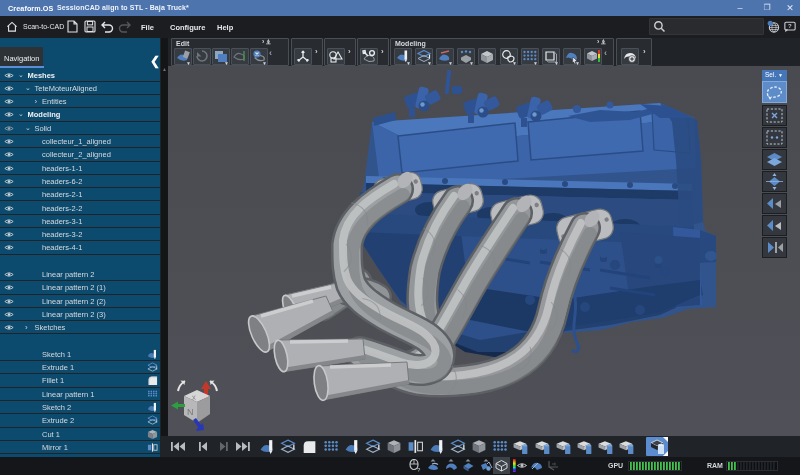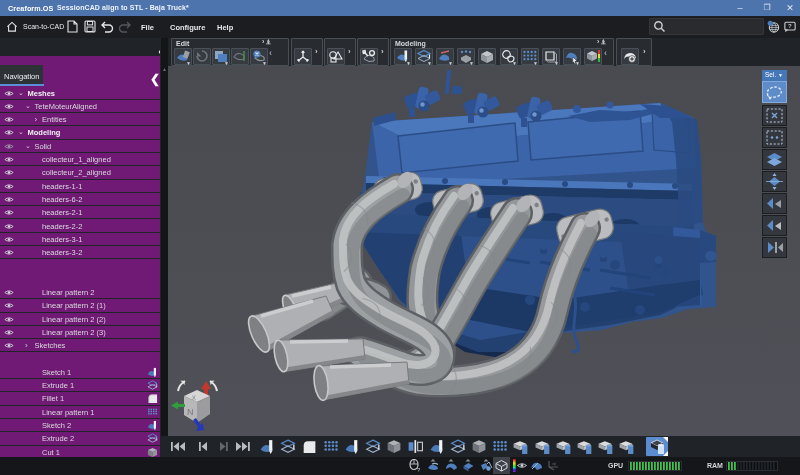--- a/index.html
+++ b/index.html
@@ -20,21 +20,21 @@
   #search { position:absolute; left:649px; top:2px; width:115px; height:17px; background:#292b2f; border:1px solid #333539; border-radius:1px; }
 
   
   #toolbar { left:0px; top:38px; width:800px; height:28px; background:#202327; }
   .tpanel { position:absolute; top:0px; height:28px; background:#282c31; border:1px solid #4a4f55; border-radius:1px;}
   .tlabel { position:absolute; left:4px; top:1px; font-size:7px; color:#d6d9dc; font-weight:bold;}
   .tbtn  { position:absolute; top:9px; width:18px; height:17px; background:#363b42; border:1px solid #4a5057; border-radius:1px; }
   .texp  { position:absolute; color:#cfd3d7; font-size:8px; font-weight:bold; }
 
   
-  #leftpanel { left:0; top:56px; width:160px; height:419px; background:#701a75; }
+  #leftpanel { left:0; top:38px; width:160px; height:419px; background:#0c4a6e; }
   #tabstrip { position:absolute; left:0; top:6px; width:160px; height:24px; }
   #tab { position:absolute; left:0px; top:2.5px; width:43px; height:19.5px; background:#2d3237; color:#eceef0; font-size:7.5px; padding:7px 0 0 4px; }
   #tabline { position:absolute; left:0px; top:22px; width:43.5px; height:2px; background:#5b8dd8; }
   #collapse { position:absolute; left:150px; top:10px; color:#fff; font-size:12px; font-weight:bold; }
   #tree { position:absolute; left:0; top:30.5px; width:160px; height:388px; }
   .row { position:absolute; left:0; width:160px; height:13.3px; border-bottom:1px solid #202327; font-size:7.5px; color:#d9dbdd; }
   .row .txt { position:absolute; top:2px; white-space:nowrap; }
   .row.b .txt { font-weight:bold; color:#f0f2f4; }
   .eye { position:absolute; left:4px; top:3px; width:10px; height:7px; }
   .caret { position:absolute; top:2px; font-size:7px; color:#cfd2d5; }
@@ -589,20 +589,27 @@
           </svg>
           <span class="txt" style="left:42px;">headers-3-1</span>
         </div>
 <div class="row" style="top:159.6px;">
           <svg class="eye" viewBox="0 0 12 8">
             <path d="M1 4 Q6 0 11 4 Q6 8 1 4 Z" fill="none" stroke="#d4d7da" stroke-width="1"></path>
             <circle cx="6" cy="4" r="1.5" fill="#d4d7da"></circle>
           </svg>
           <span class="txt" style="left:42px;">headers-3-2</span>
         </div>
+<div class="row" style="top:172.9px;">
+          <svg class="eye" viewBox="0 0 12 8">
+            <path d="M1 4 Q6 0 11 4 Q6 8 1 4 Z" fill="none" stroke="#d4d7da" stroke-width="1"></path>
+            <circle cx="6" cy="4" r="1.5" fill="#d4d7da"></circle>
+          </svg>
+          <span class="txt" style="left:42px;">headers-4-1</span>
+        </div>
 <div class="row" style="top:199.5px;">
           <svg class="eye" viewBox="0 0 12 8">
             <path d="M1 4 Q6 0 11 4 Q6 8 1 4 Z" fill="none" stroke="#d4d7da" stroke-width="1"></path>
             <circle cx="6" cy="4" r="1.5" fill="#d4d7da"></circle>
           </svg>
           <span class="txt" style="left:42px;">Linear pattern 2</span>
         </div>
 <div class="row" style="top:212.8px;">
           <svg class="eye" viewBox="0 0 12 8">
             <path d="M1 4 Q6 0 11 4 Q6 8 1 4 Z" fill="none" stroke="#d4d7da" stroke-width="1"></path>

